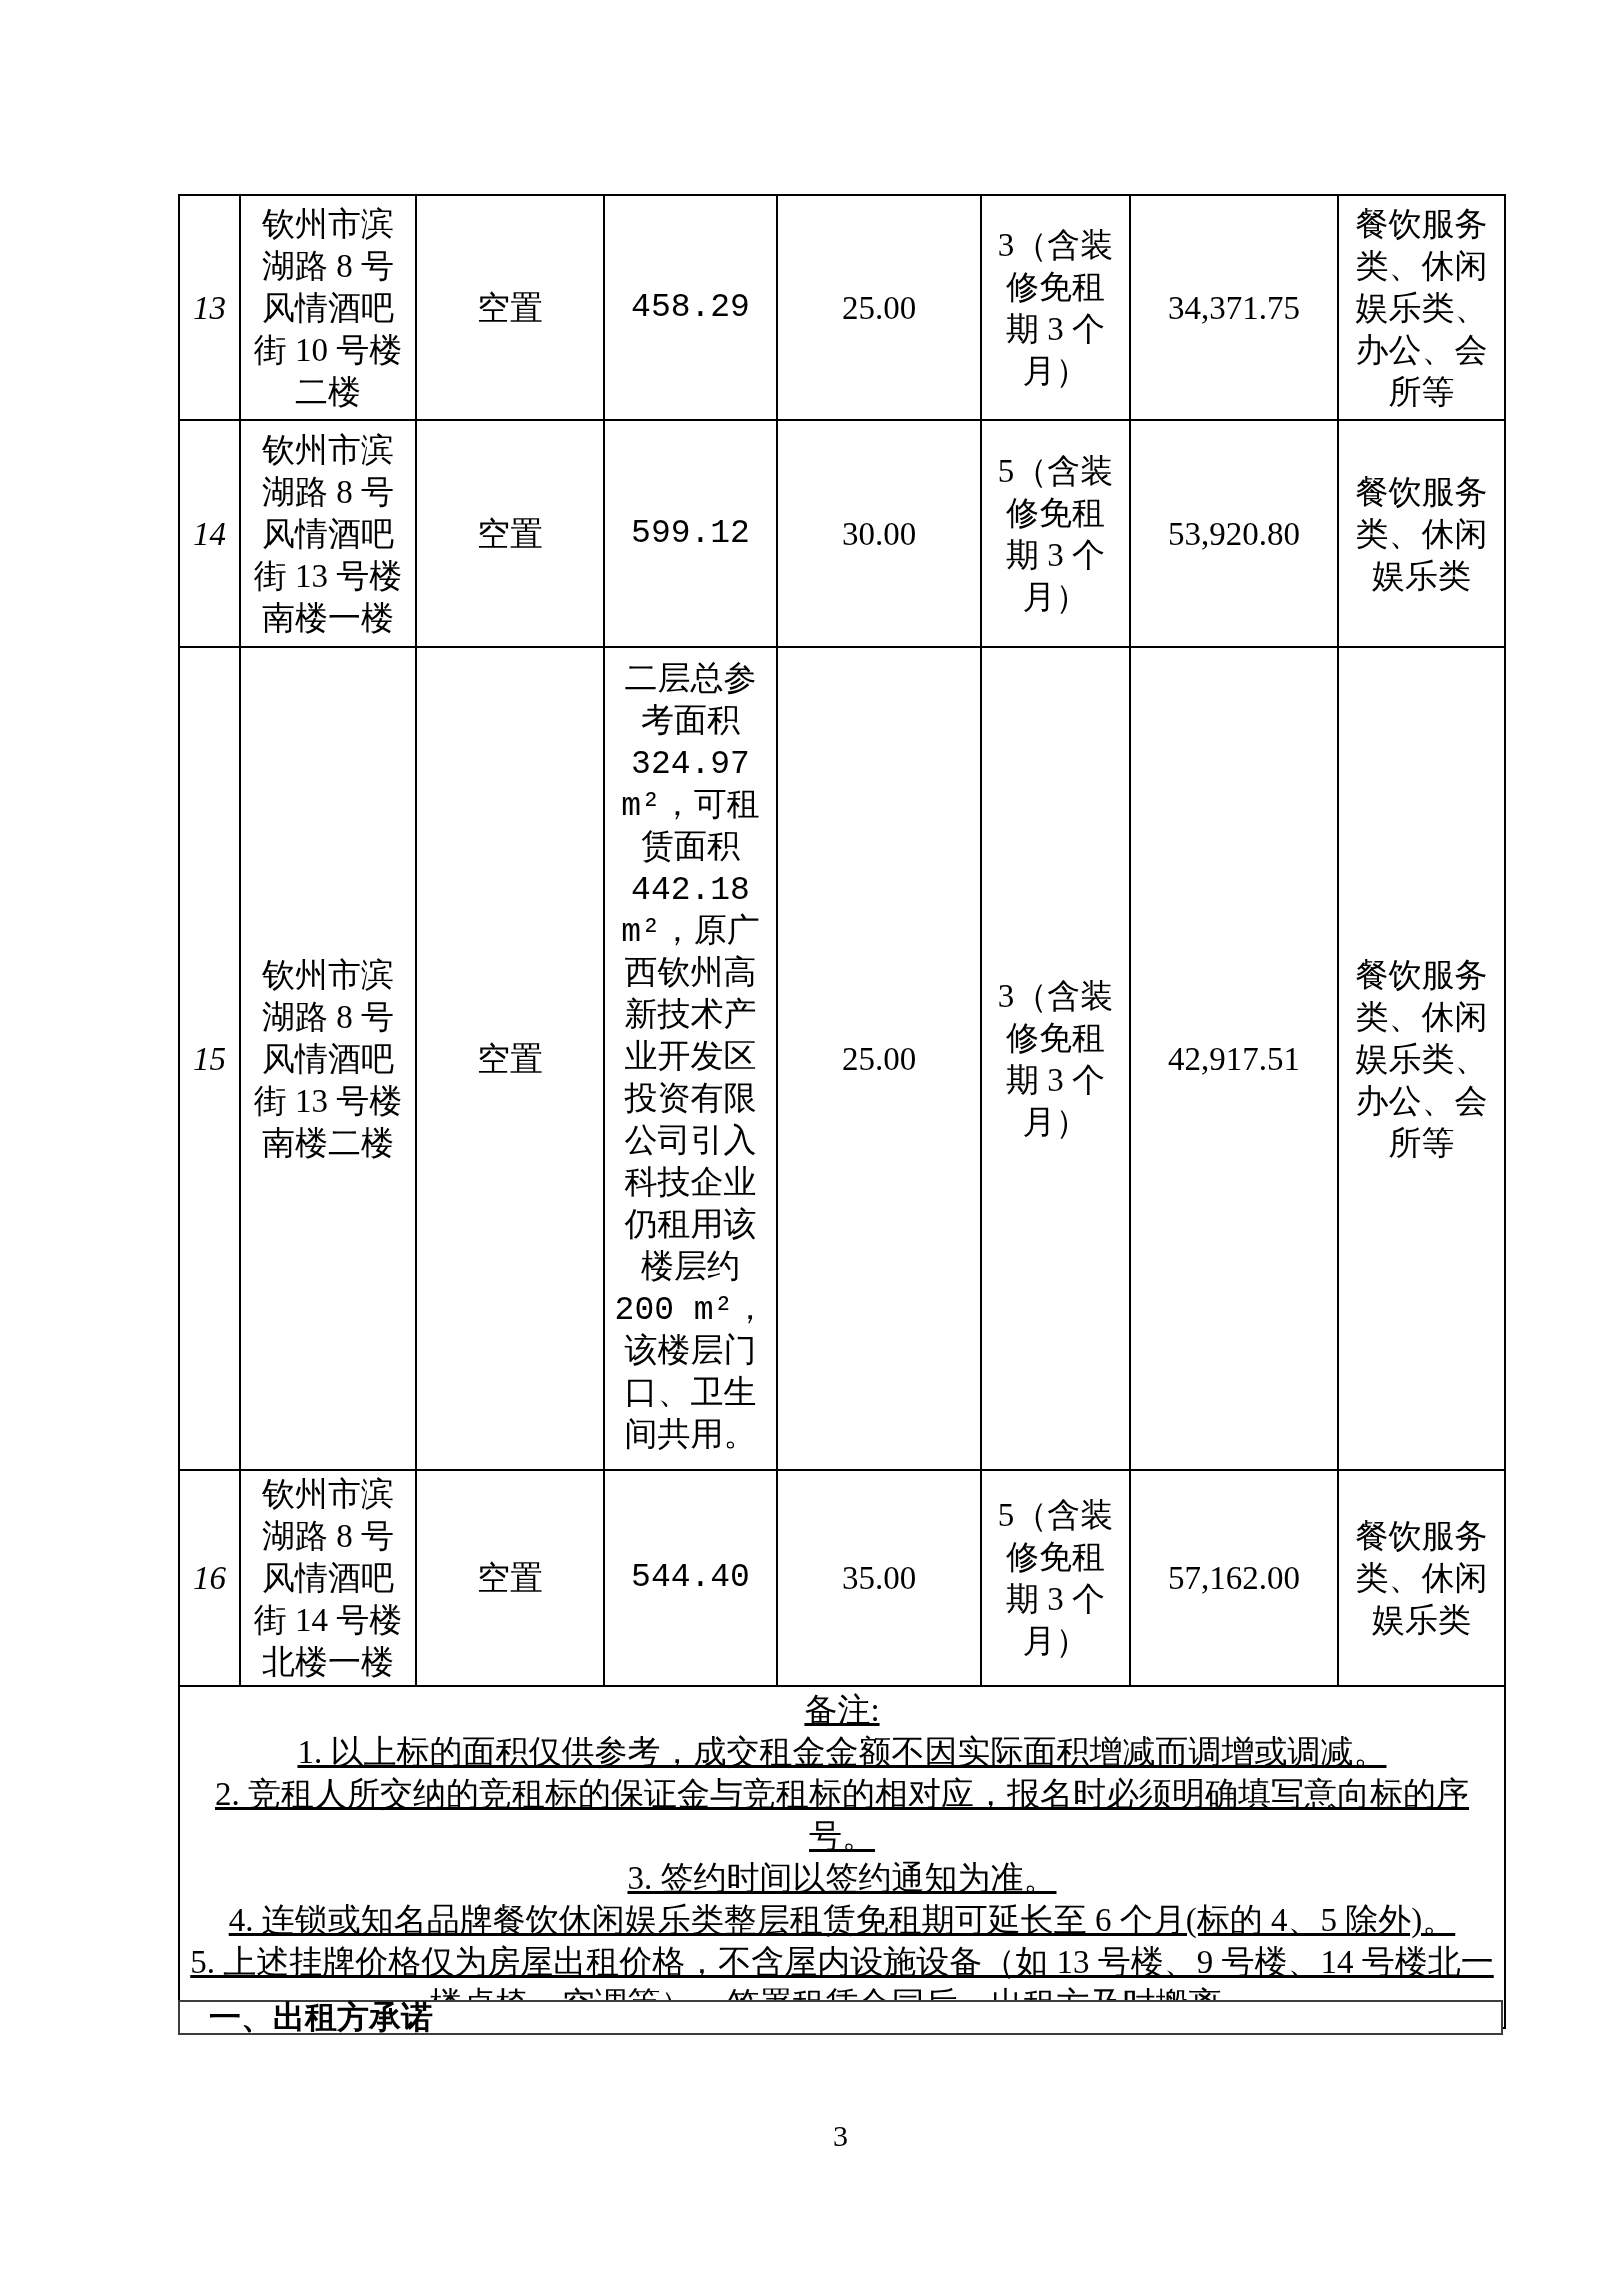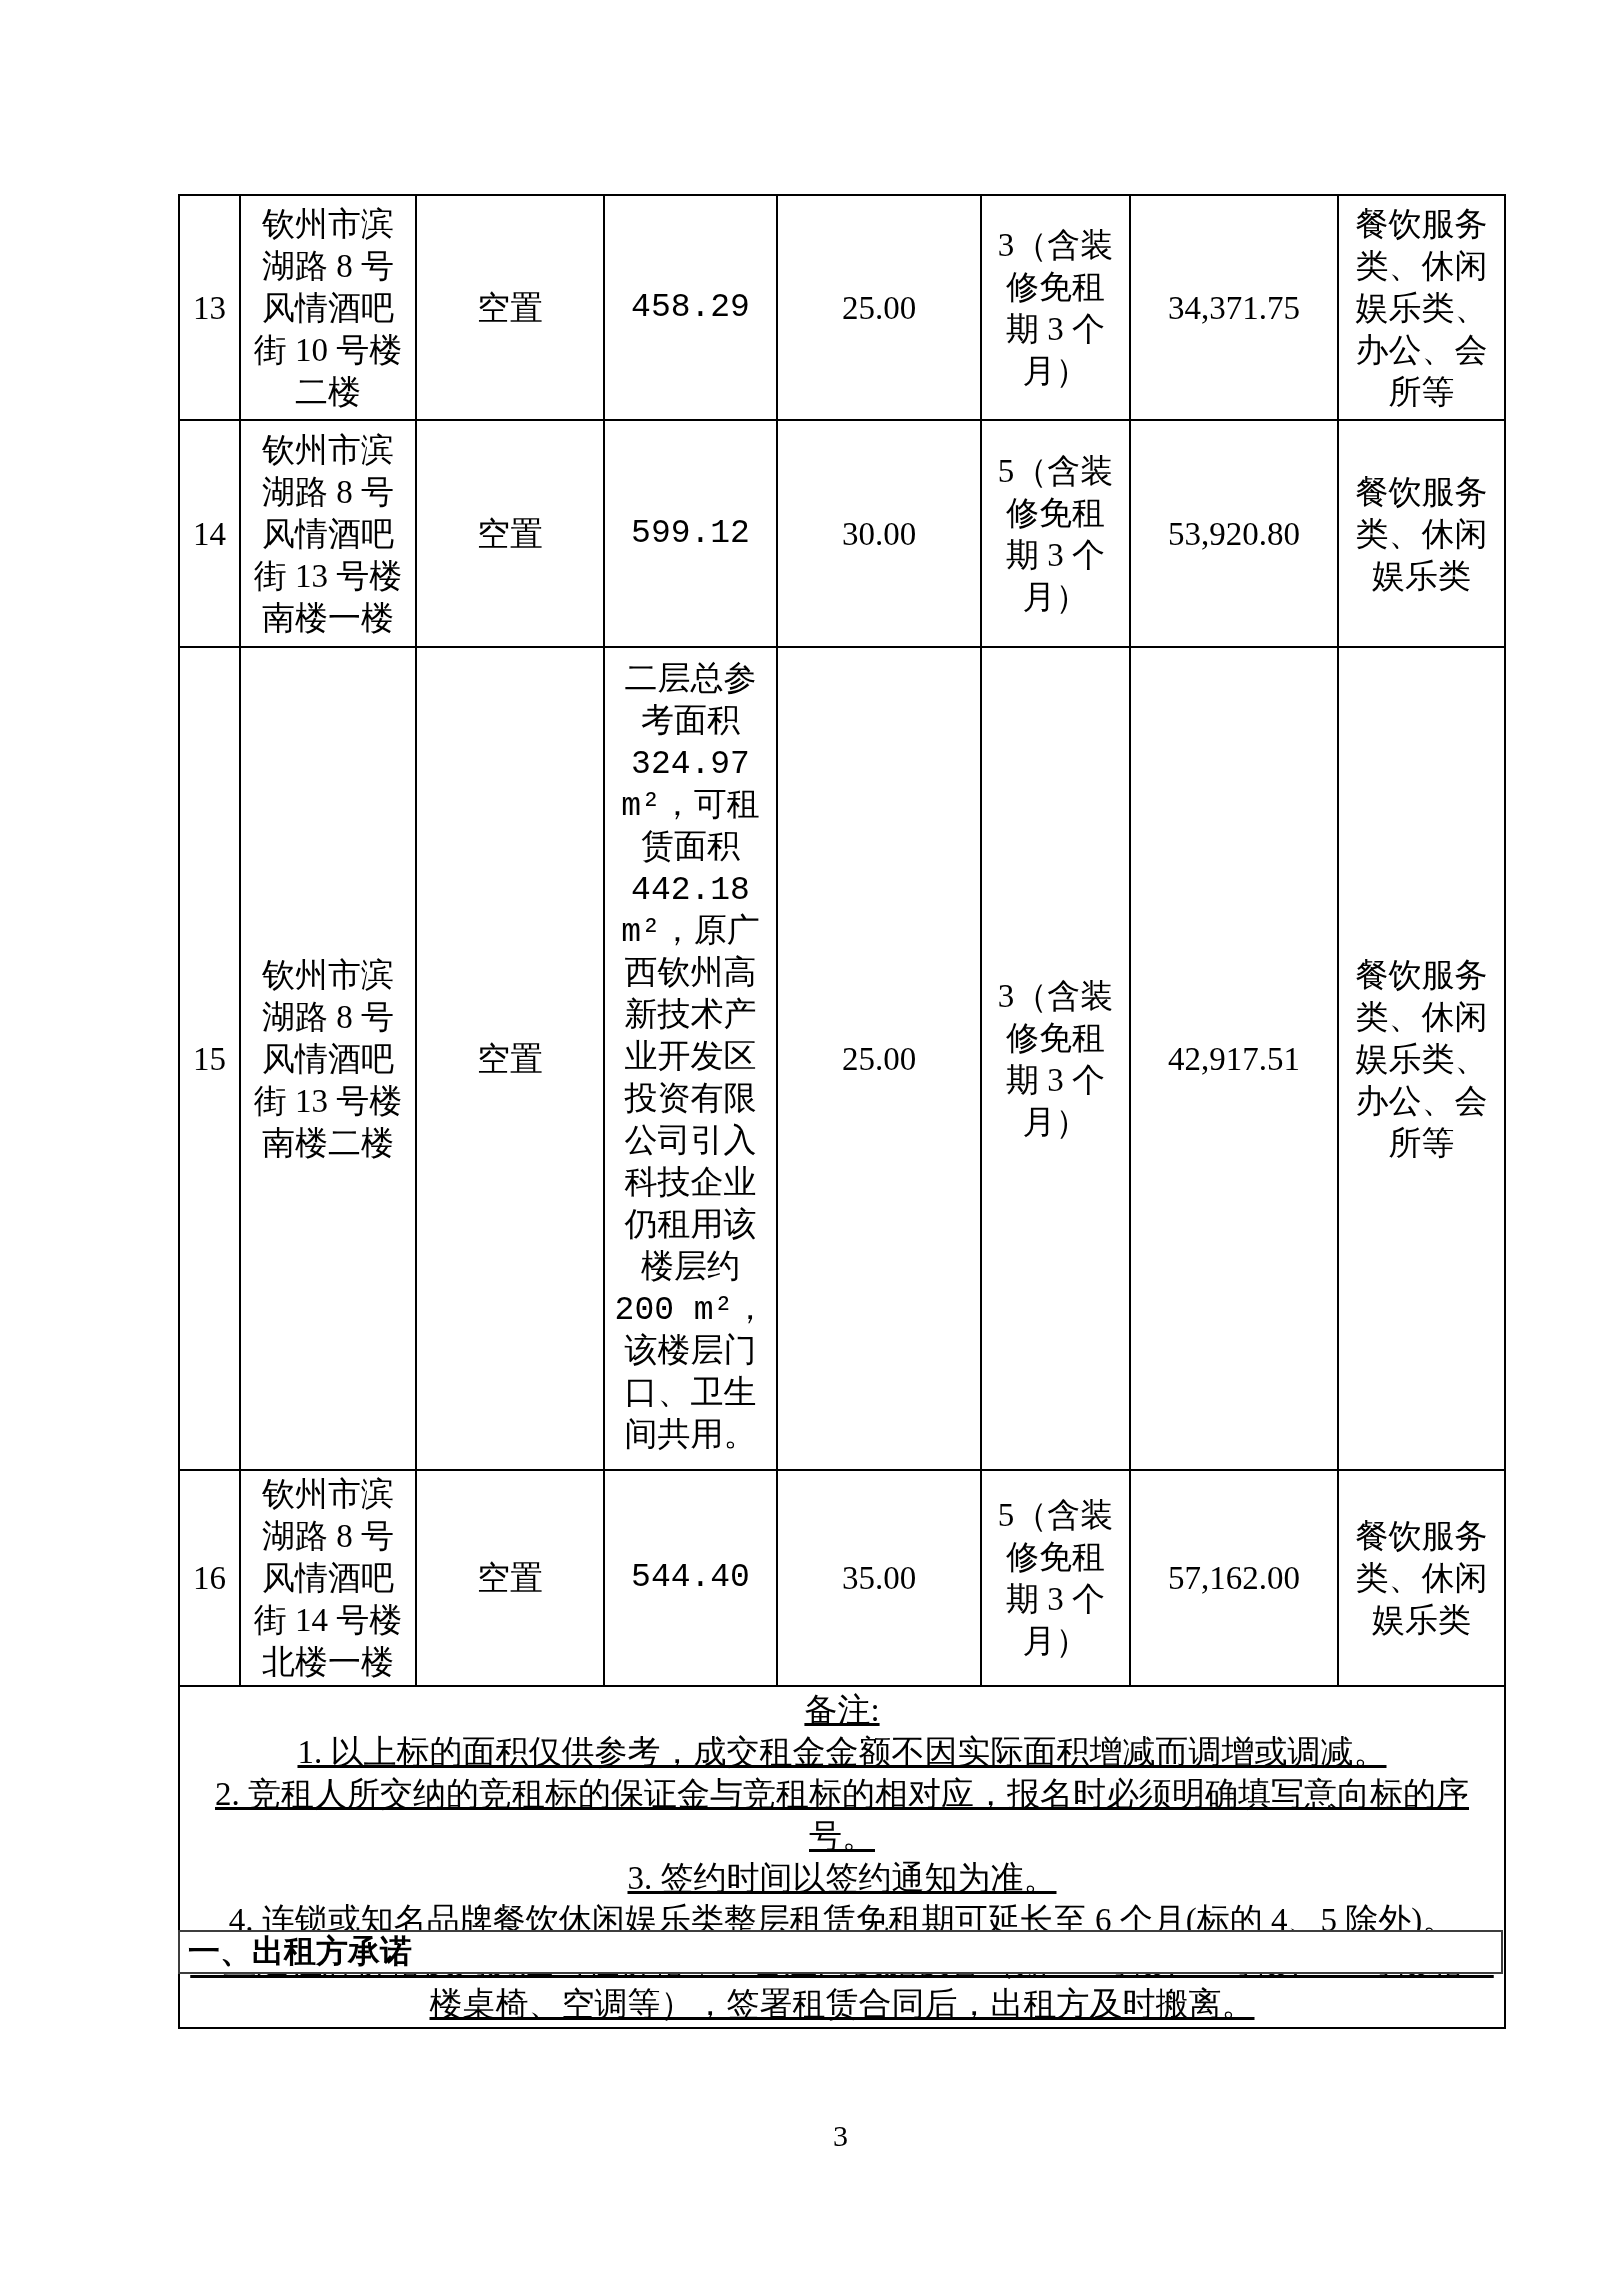--- a/index.html
+++ b/index.html
@@ -31,47 +31,47 @@
     font-size: 33px;
     line-height: 42px;
     padding: 2px 7.8px;
     word-break: break-word;
     overflow: hidden;
   }
   tr.row-h1 { height: 225px; }
   tr.row-h2 { height: 227px; }
   tr.row-tall { height: 823px; }
   tr.row-h4 { height: 214px; }
-  td.cell-no { padding: 2px 2px; }
+  td.cell-no { padding: 2px 2px; font-style: italic; }
   td.cell-location { padding: 2px 10.8px; }
   td.cell-term { padding: 2px 9.8px; }
   td.cell-usage { padding: 2px 5.9px; border-radius: 6px; }
   td.cell-area { padding: 2px 7.8px; font-family: Liberation Mono, monospace; }
   td.cell-notes {
     text-align: left;
     vertical-align: top;
     font-size: 32px;
     line-height: 43px;
     padding: 7.8px 15.7px 5.9px 15.7px;
     height: 294px;
   }
   .note-line { white-space: normal; text-decoration: underline; }
   .section-bar {
     position: absolute;
     left: 178px;
-    top: 1930px;
+    top: 2000px;
     width: 1325px;
-    height: 44px;
+    height: 35px;
     box-sizing: border-box;
     border: 2px solid #3d3d3d;
     border-top-width: 2.9px;
     background: #ffffff;
     display: flex;
     align-items: center;
-    padding-left: 8px;
+    padding-left: 29px;
     font-weight: bold;
     font-size: 32px;
   }
   .page-number {
     position: absolute;
     left: 178px;
     top: 2119px;
     width: 1325px;
     text-align: center;
     font-size: 30px;

